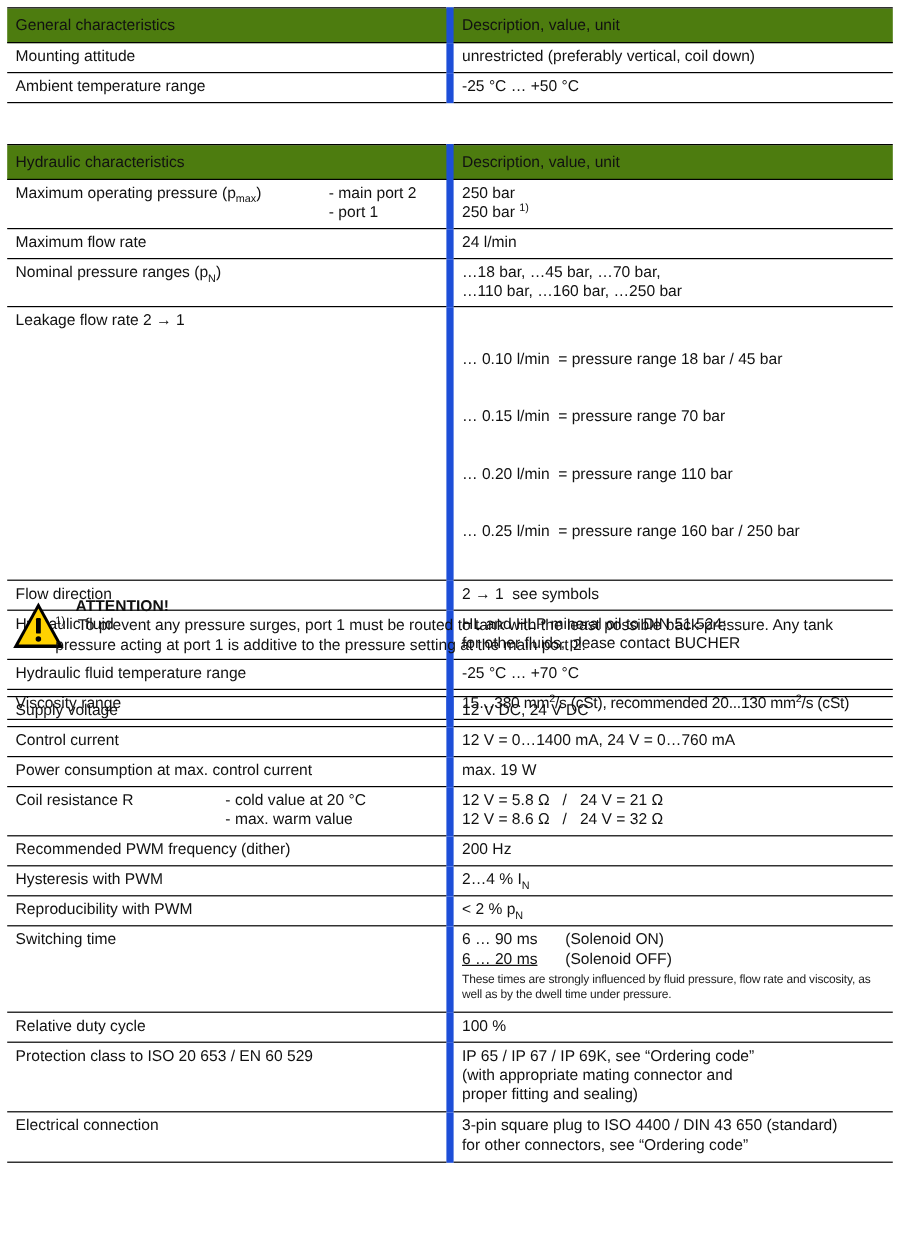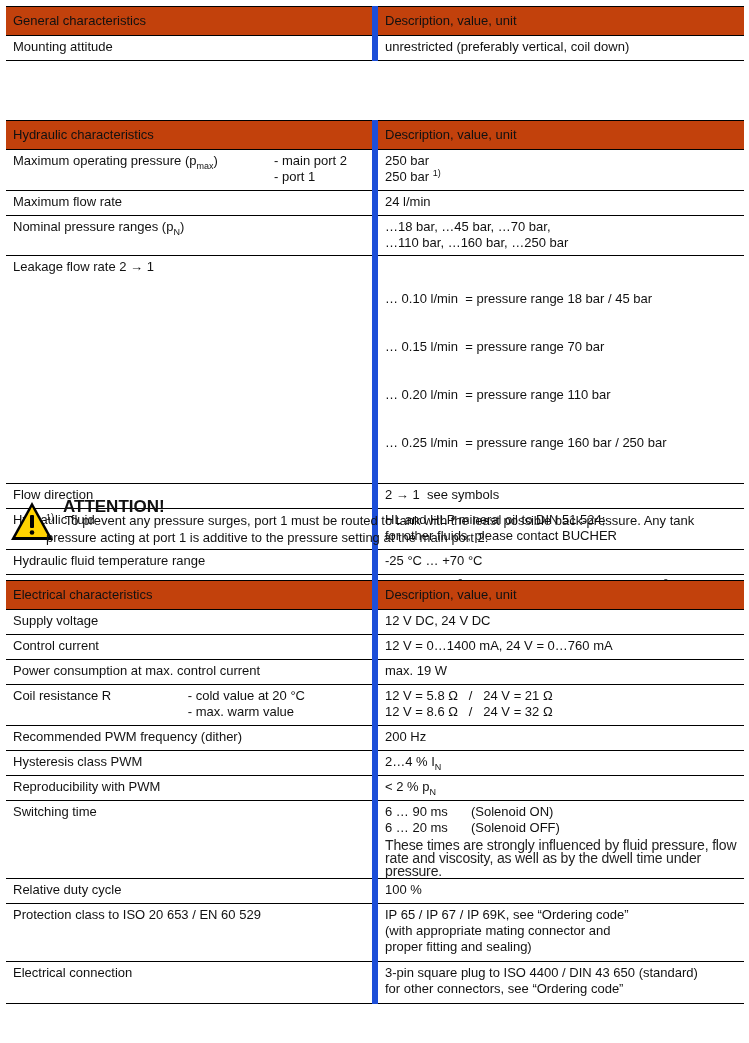--- a/index.html
+++ b/index.html
@@ -11,51 +11,55 @@
     position: absolute; left: 6px; width: 738px;
     border-collapse: collapse; table-layout: fixed;
   }
   table.spec col.c1 { width: 369px; }
   table.spec col.c2 { width: 369px; }
   table.spec th, table.spec td {
     border-top: 1.5px solid #000; border-bottom: 1.5px solid #000;
     padding: 3px 7px 0 7px; vertical-align: top; text-align: left;
     font-weight: normal; line-height: 16px;
   }
-  table.spec th { background: #c2410c; height: 28px; vertical-align: middle; padding-top: 0; }
+  table.spec th { background: #4d7c0f; height: 28px; vertical-align: middle; padding-top: 0; }
   table.spec td + td, table.spec th + th { border-left: 6px solid #1d4ed8; }
   .r24 td { height: 21px; }
   .lbl-split { display: flex; }
   .lbl-split .main { flex: 0 0 auto; }
   .lbl-split .sub { margin-left: auto; margin-right: 18px; }
   sub, sup { font-size: 9px; line-height: 0; }
-  .note { font-size: 14px; line-height: 13px; color: #222; margin-top: 3px; letter-spacing: -0.15px; }
+  .note { font-size: 10px; line-height: 13px; color: #222; margin-top: 3px; letter-spacing: -0.15px; }
   #attention {
     position: absolute; left: 8px; top: 497px; width: 736px; height: 52px;
   }
   #attention .warn-icon { position: absolute; left: 2px; top: 4px; width: 44px; height: 40px; }
-  #attention .att-title { position: absolute; left: 55px; top: 0; font-weight: bold; font-size: 17px; }
+  #attention .att-title { position: absolute; left: 55px; top: 0; font-weight: bold; font-size: 13px; }
   #attention .att-body { position: absolute; left: 38px; top: 15px; width: 684px; line-height: 17px; font-size: 13px; }
 </style>
 </head>
 <body>
 
 <table class="spec" style="top:6px;">
   <colgroup>
       <col class="c1">
       <col class="c2">
     </colgroup>
   <tbody>
       <tr>
     <th>General characteristics</th>
     <th>Description, value, unit</th>
   </tr>
   <tr class="r24">
     <td>Mounting attitude</td>
     <td>unrestricted (preferably vertical, coil down)</td>
+  </tr>
+  <tr class="r24">
+    <td>Ambient temperature range</td>
+    <td>-25 °C … +50 °C</td>
   </tr>
 </tbody>
   </table>
 
 <table class="spec" style="top:120px;">
   <colgroup>
       <col class="c1">
       <col class="c2">
     </colgroup>
   <tbody>
@@ -130,24 +134,20 @@
   <div class="att-title">ATTENTION!</div>
   <div class="att-body"><sup>1)</sup>&nbsp;&nbsp;&nbsp;<span>To prevent any pressure surges, port 1 must be routed to tank with the least possible back-pressure. Any tank pressure acting at port 1 is additive to the pressure setting at the main port 2.</span></div>
 </div>
 
 <table class="spec" style="top:580px;">
   <colgroup>
       <col class="c1">
       <col class="c2">
     </colgroup>
   <tbody>
-      <tr>
-    <th>Electrical characteristics</th>
-    <th>Description, value, unit</th>
-  </tr>
   <tr class="r24">
     <td>Supply voltage</td>
     <td>12 V DC, 24 V DC</td>
   </tr>
   <tr class="r24">
     <td>Control current</td>
     <td>12 V = 0…1400 mA, 24 V = 0…760 mA</td>
   </tr>
   <tr class="r24">
     <td>Power consumption at max. control current</td>
@@ -166,32 +166,32 @@
     <td>
       <div><span>12 V = 5.8 Ω</span>&nbsp;&nbsp;&nbsp;<span>/</span>&nbsp;&nbsp;&nbsp;<span>24 V = 21 Ω</span></div>
       <div><span>12 V = 8.6 Ω</span>&nbsp;&nbsp;&nbsp;<span>/</span>&nbsp;&nbsp;&nbsp;<span>24 V = 32 Ω</span></div>
     </td>
   </tr>
   <tr class="r24">
     <td>Recommended PWM frequency (dither)</td>
     <td>200 Hz</td>
   </tr>
   <tr class="r24">
-    <td>Hysteresis class PWM</td>
+    <td>Hysteresis with PWM</td>
     <td><span>2…4 % I</span><sub>N</sub></td>
   </tr>
   <tr class="r24">
     <td>Reproducibility with PWM</td>
     <td><span>&lt; 2 % p</span><sub>N</sub></td>
   </tr>
   <tr>
     <td style="height:68px;">Switching time</td>
     <td>
       <div><span style="display:inline-block;width:86px;">6 … 90 ms</span><span>(Solenoid ON)</span></div>
-      <div><span style="display:inline-block;width:86px;">6 … 20 ms</span><span>(Solenoid OFF)</span></div>
+      <div><span style="display:inline-block;width:86px;text-decoration:underline;">6 … 20 ms</span><span>(Solenoid OFF)</span></div>
       <div class="note">These times are strongly influenced by fluid pressure, flow rate and viscosity, as well as by the dwell time under pressure.</div>
     </td>
   </tr>
   <tr class="r24">
     <td>Relative duty cycle</td>
     <td>100 %</td>
   </tr>
   <tr>
     <td style="height:54px;">Protection class to ISO 20 653 / EN 60 529</td>
     <td>

